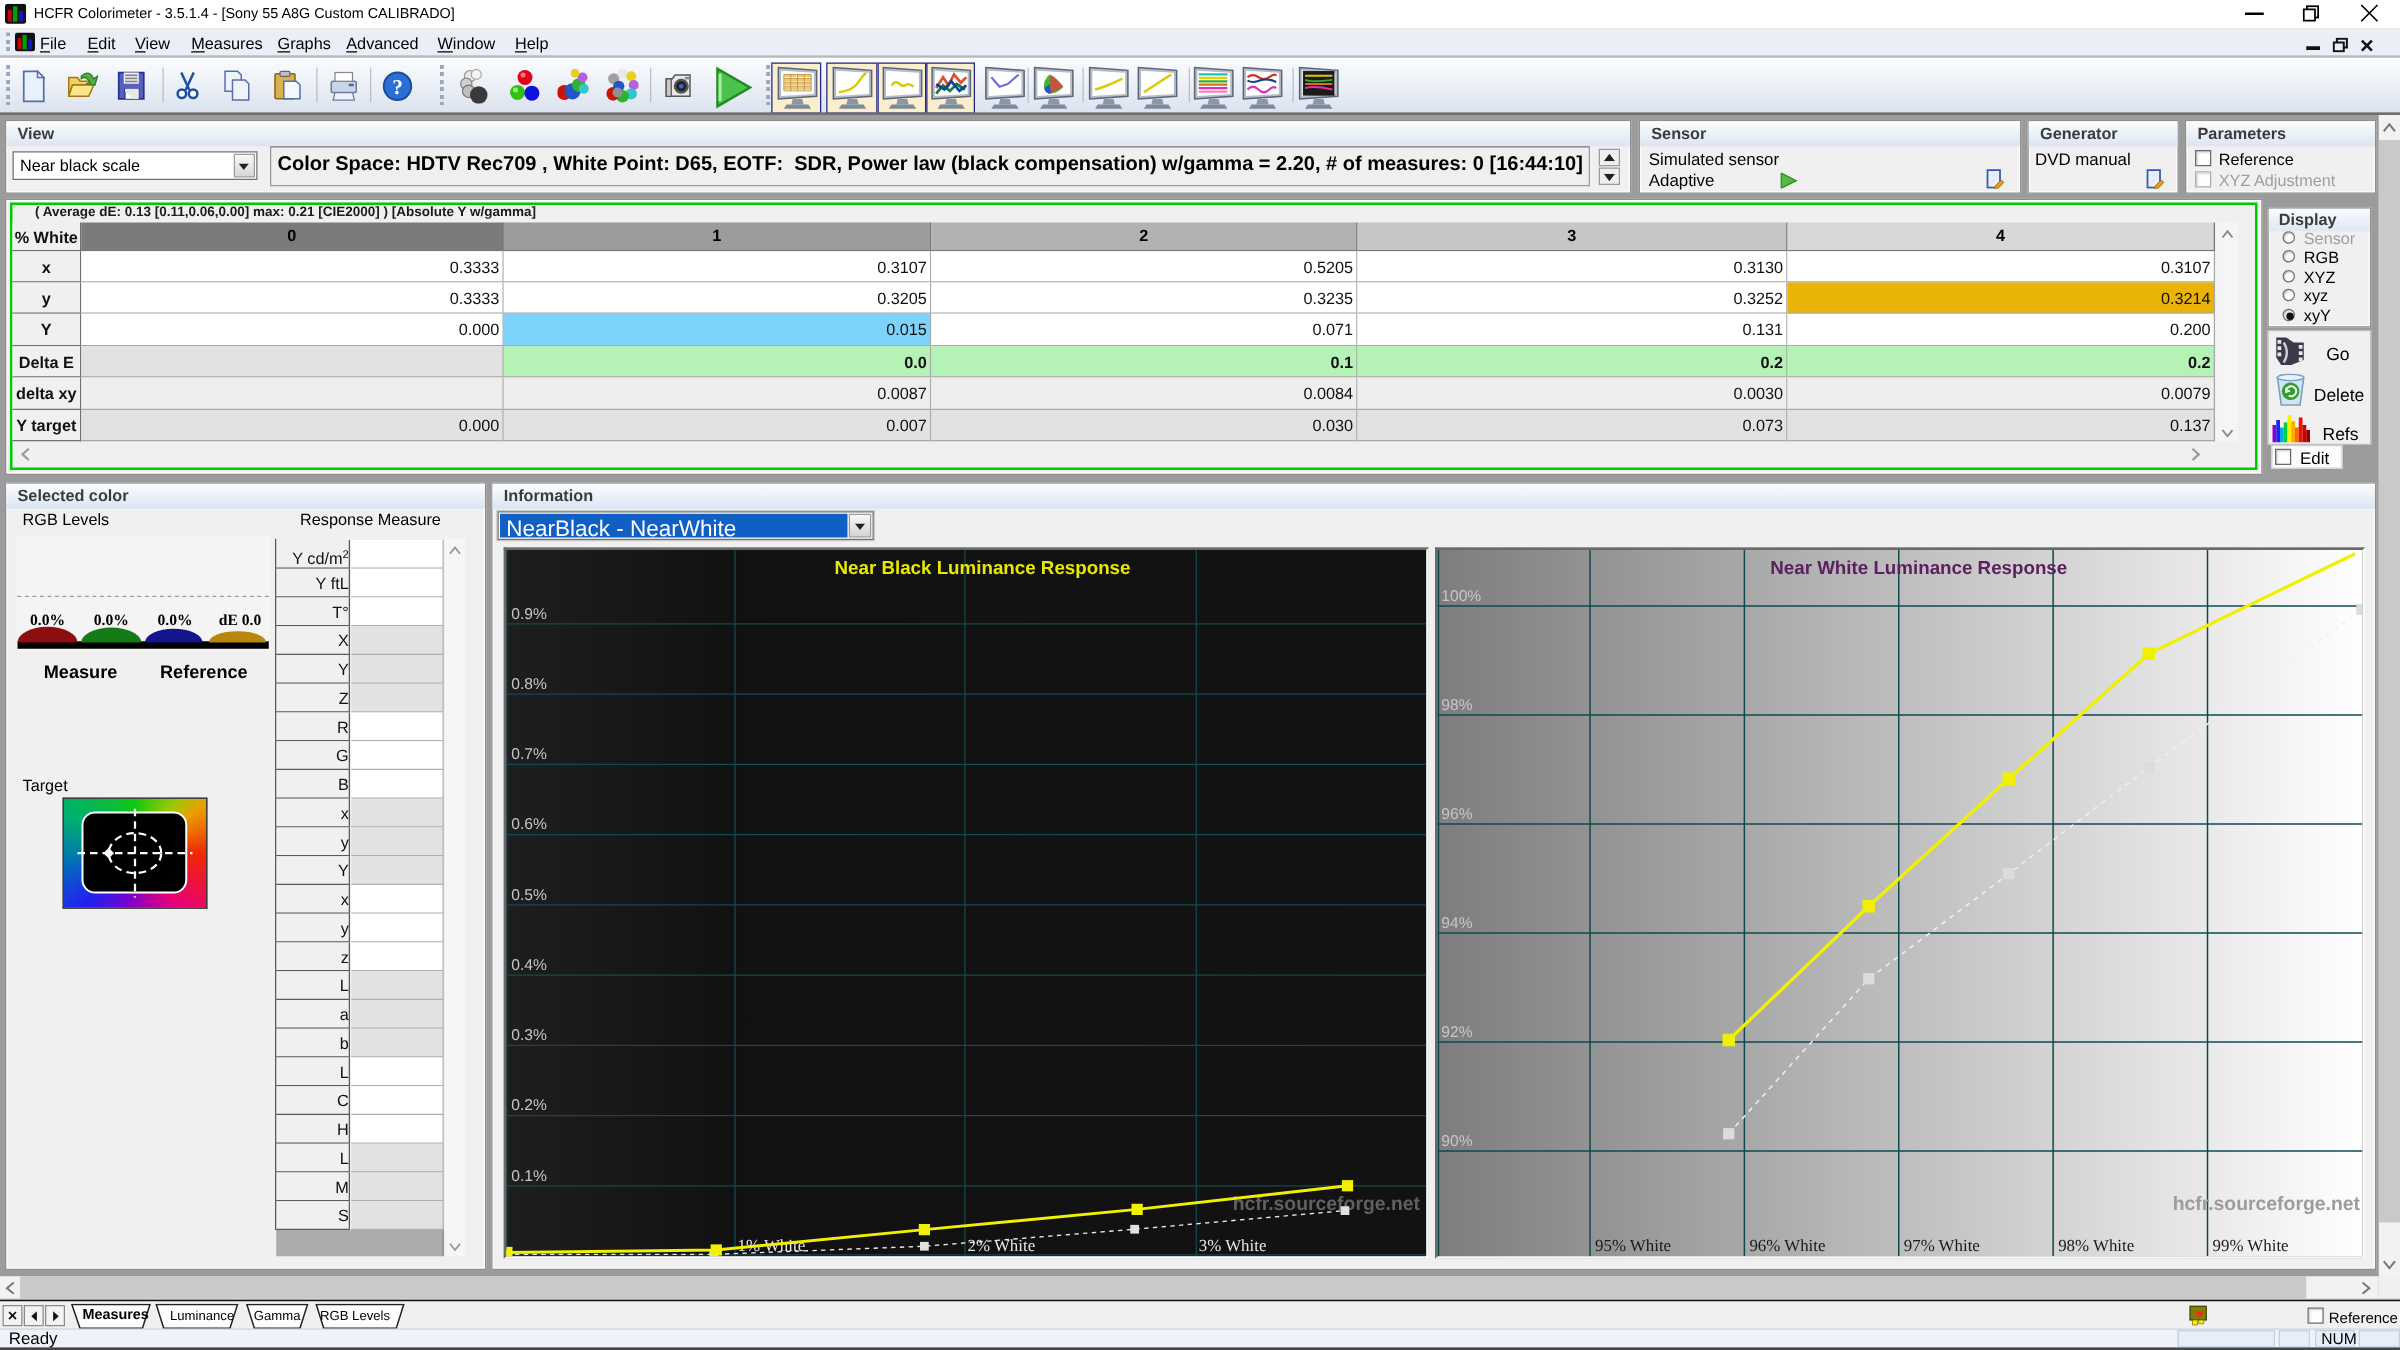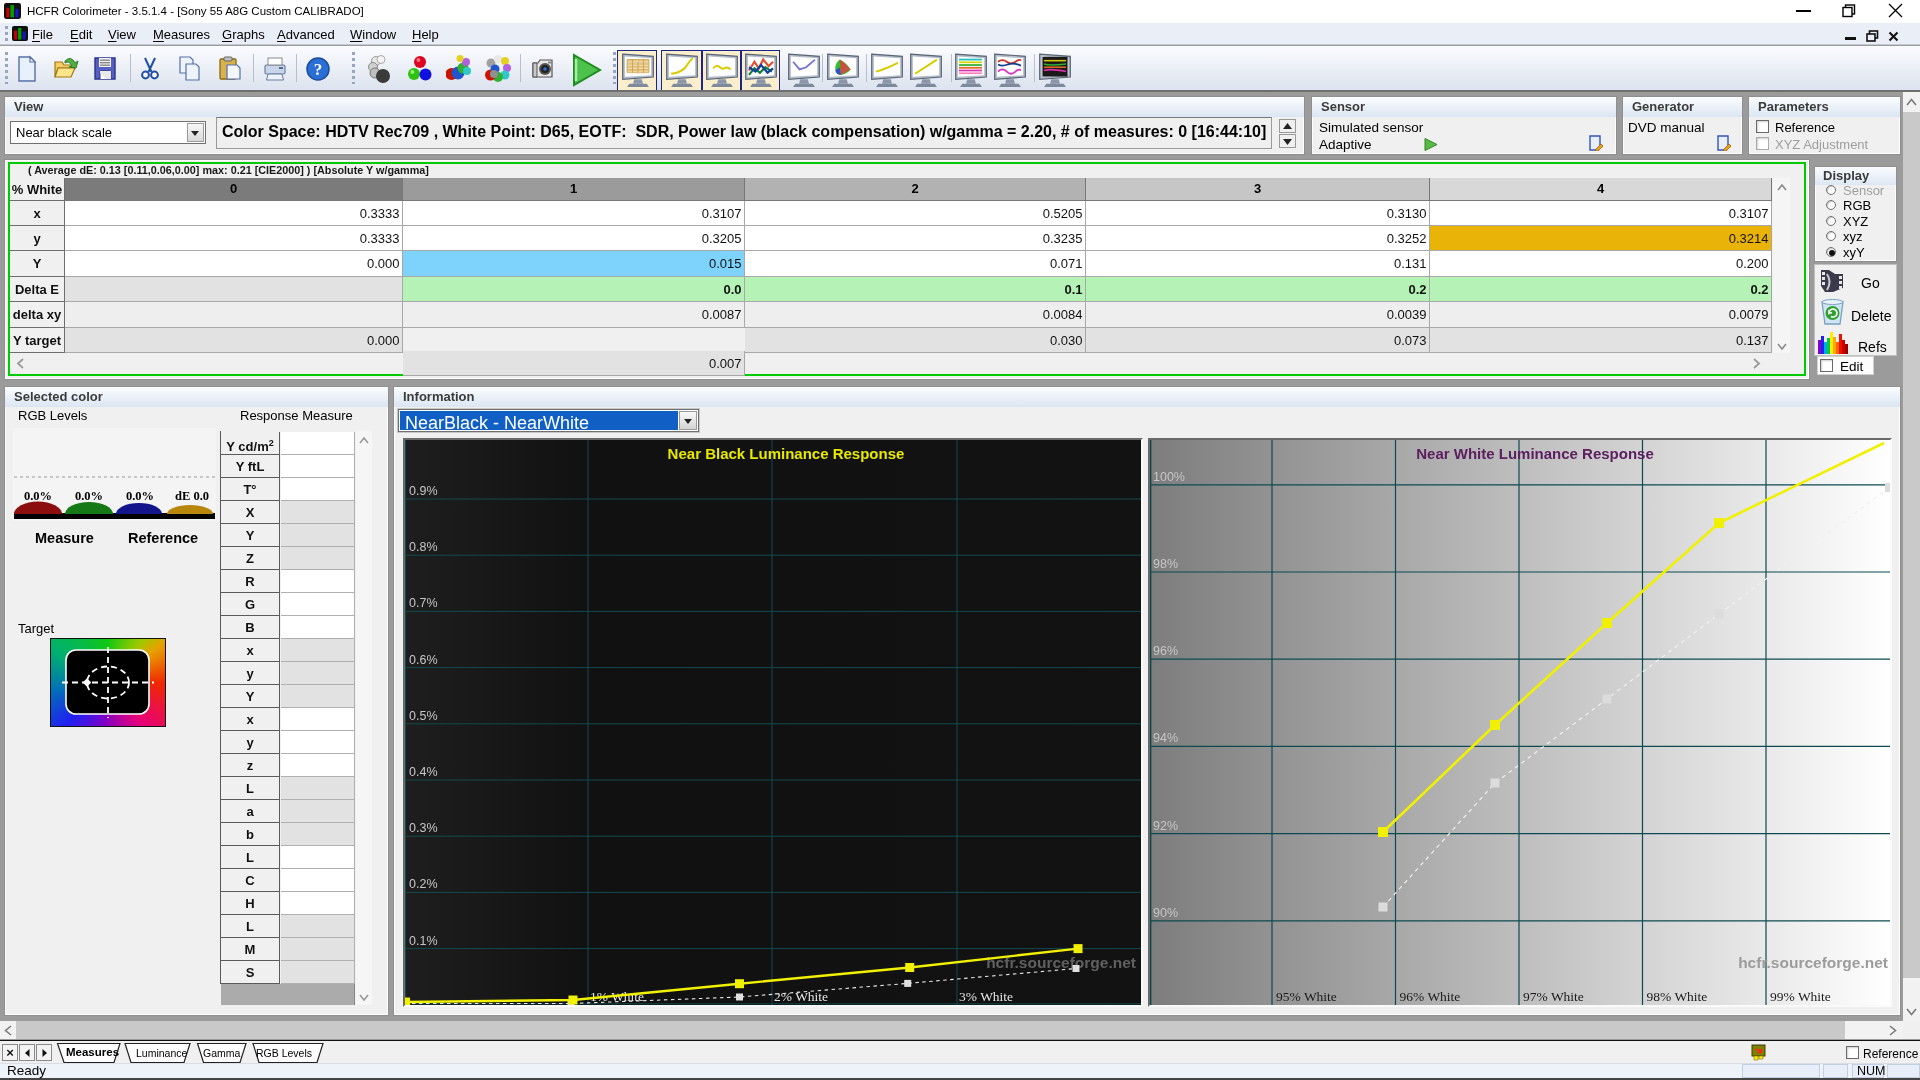--- a/index.html
+++ b/index.html
@@ -8,22 +8,22 @@
 .phead{position:absolute;left:1px;top:1px;right:1px;height:20px;
  background:linear-gradient(#fbfdfe,#dbe5f2);font-weight:bold;font-size:13px;color:#3b3b3b;
  padding-left:9px;line-height:20px}
 .gb{position:absolute;background:#f0f0f0;border:1px solid #909090;box-shadow:inset 0 0 0 1px #ffffff}
 .sep{position:absolute;width:1px;background:#b7bfcc;top:54px;height:28px}
 .grip{position:absolute;width:3px;background-image:repeating-linear-gradient(#97a5bd 0 3px,transparent 3px 6px)}
 .cell{position:absolute;font-size:13px;border-right:1px solid #a8a8a8;border-bottom:1px solid #a8a8a8}
 .rowlab{position:absolute;font-weight:bold;font-size:13px;background:#f0f0f0;text-align:center;
  border-right:1px solid #6e6e6e;border-bottom:1px solid #6e6e6e;color:#111}
 .val{text-align:right;padding-right:2.5px;color:#111}
-.cmlab{position:absolute;left:221px;width:59px;font-weight:bold;font-size:13px;background:#f0f0f0;
- text-align:center;border-right:1px solid #5a5a5a;border-bottom:1px solid #5a5a5a;color:#111}
+.cmlab{position:absolute;left:221px;width:59px;font-weight:normal;font-size:13px;background:#f0f0f0;
+ text-align:right;border-right:1px solid #5a5a5a;border-bottom:1px solid #5a5a5a;color:#111}
 .cmval{position:absolute;left:281px;width:74px;border-bottom:1px solid #b0b0b0;border-right:1px solid #b0b0b0}
 .radio{position:absolute;width:10px;height:10px;border-radius:50%;background:#fdfdfd;
  border:1px solid #707070;box-shadow:inset 1px 1px 1px #c8c8c8}
 .cb{position:absolute;width:13px;height:13px;background:#fff;border:1px solid #6a6a6a;box-shadow:inset 1px 1px 2px #cfcfcf}
 .t13{position:absolute;font-size:13px;color:#000;white-space:pre}
 .sbtn{position:absolute;background:#f3f3f3;border:1px solid #8a8a8a;color:#111;
  font-weight:bold;text-align:center}
 .tabtxt{position:absolute;font-size:10.5px;color:#000;white-space:pre}
 u{text-decoration:underline;text-underline-offset:2px}
 </style></head><body>
@@ -354,24 +354,24 @@
 <div class="cell val" style="left:1086px;top:251px;width:344px;height:26px;background:#ffffff;line-height:26px;">0.131</div>
 <div class="cell val" style="left:1430px;top:251px;width:342px;height:26px;background:#ffffff;line-height:26px;">0.200</div>
 <div class="cell val" style="left:65px;top:277px;width:338px;height:25px;background:#e2e2e2;line-height:25px;"></div>
 <div class="cell val" style="left:403px;top:277px;width:342px;height:25px;background:#b5f2b5;line-height:25px;font-weight:bold;">0.0</div>
 <div class="cell val" style="left:745px;top:277px;width:341px;height:25px;background:#b5f2b5;line-height:25px;font-weight:bold;">0.1</div>
 <div class="cell val" style="left:1086px;top:277px;width:344px;height:25px;background:#b5f2b5;line-height:25px;font-weight:bold;">0.2</div>
 <div class="cell val" style="left:1430px;top:277px;width:342px;height:25px;background:#b5f2b5;line-height:25px;font-weight:bold;">0.2</div>
 <div class="cell val" style="left:65px;top:302px;width:338px;height:26px;background:#eeeeee;line-height:26px;"></div>
 <div class="cell val" style="left:403px;top:302px;width:342px;height:26px;background:#eeeeee;line-height:26px;">0.0087</div>
 <div class="cell val" style="left:745px;top:302px;width:341px;height:26px;background:#eeeeee;line-height:26px;">0.0084</div>
-<div class="cell val" style="left:1086px;top:302px;width:344px;height:26px;background:#eeeeee;line-height:26px;">0.0039</div>
+<div class="cell val" style="left:1086px;top:302px;width:344px;height:26px;background:#eeeeee;line-height:26px;">0.0030</div>
 <div class="cell val" style="left:1430px;top:302px;width:342px;height:26px;background:#eeeeee;line-height:26px;">0.0079</div>
 <div class="cell val" style="left:65px;top:328px;width:338px;height:25px;background:#e2e2e2;line-height:25px;">0.000</div>
-<div class="cell val" style="left:403px;top:328px;width:342px;height:25px;background:#e2e2e2;line-height:25px;margin-top:23px;">0.007</div>
+<div class="cell val" style="left:403px;top:328px;width:342px;height:25px;background:#e2e2e2;line-height:25px;">0.007</div>
 <div class="cell val" style="left:745px;top:328px;width:341px;height:25px;background:#e2e2e2;line-height:25px;">0.030</div>
 <div class="cell val" style="left:1086px;top:328px;width:344px;height:25px;background:#e2e2e2;line-height:25px;">0.073</div>
 <div class="cell val" style="left:1430px;top:328px;width:342px;height:25px;background:#e2e2e2;line-height:25px;">0.137</div>
 <div class="a" style="left:1773px;top:178px;width:17px;height:175px;background:#f5f5f5"></div>
 <svg class="a" style="left:1777px;top:184px" width="10" height="7">
     <path d="M1 6 L5 1 L9 6" fill="none" stroke="#8a8a8a" stroke-width="1.6"></path>
   </svg>
 <svg class="a" style="left:1777px;top:343px" width="10" height="7">
     <path d="M1 1 L5 6 L9 1" fill="none" stroke="#8a8a8a" stroke-width="1.6"></path>
   </svg>

